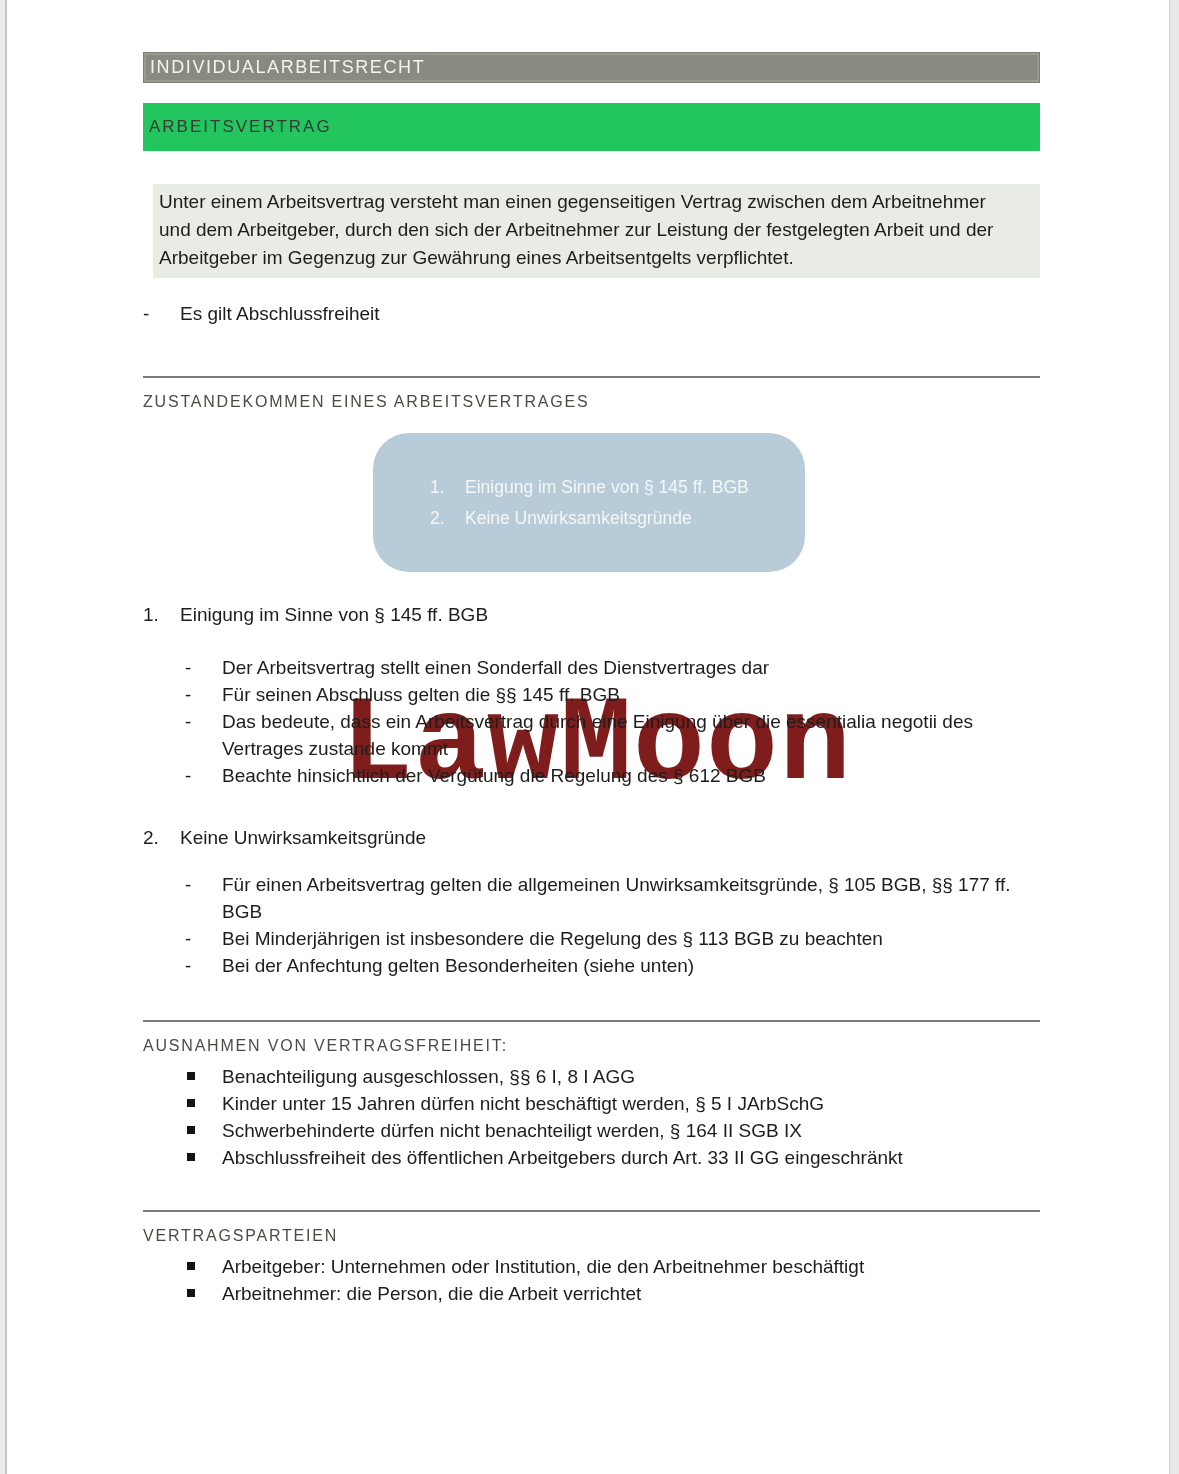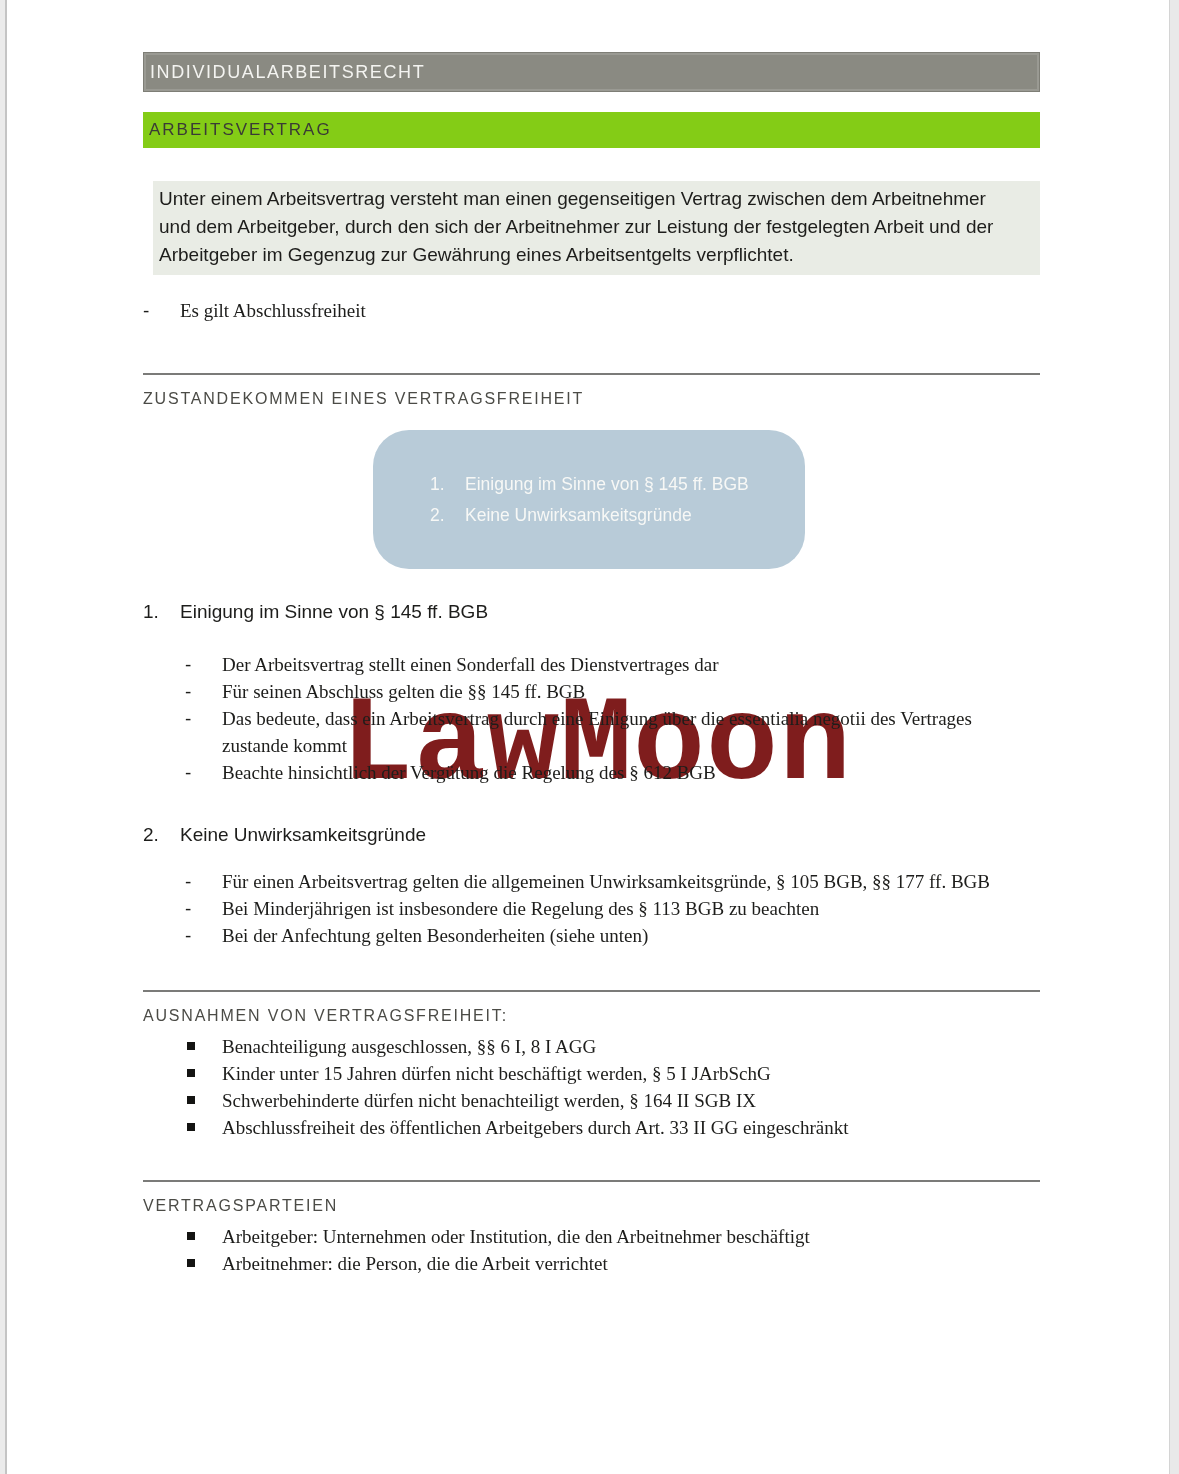--- a/index.html
+++ b/index.html
@@ -23,31 +23,31 @@
     font-family:Liberation Mono, monospace; font-weight:bold;
     font-size:120px; line-height:1; color:#7f1d1d; letter-spacing:1px;
     user-select:none;
   }
   .content {
     position:relative; z-index:1;
     margin-left:143px; width:897px;
     font-size:19px;
   }
   .title-bar {
-    margin-top:52px; height:40px;
+    margin-top:52px; height:31px;
     background:#8a8a82; border:1px solid #7e7e76;
     box-shadow:inset 0 0 0 2px rgba(255,255,255,0.14);
     display:flex; align-items:center; padding-left:6px;
   }
   .title-bar .bar-label {
     font-size:18px; letter-spacing:1.6px; color:#f4f4f1;
   }
   .subtitle-bar {
-    margin-top:20px; height:36px;
-    background:#84cc16;
+    margin-top:20px; height:48px;
+    background:#22c55e;
     display:flex; align-items:center; padding-left:6px;
   }
   .subtitle-bar .bar-label {
     font-size:17px; letter-spacing:2px; color:#3a3a36;
   }
   .definition {
     margin-top:33px;
     background:#e9ece5;
     padding:4px 8px 6px 6px;
     line-height:28px;
@@ -73,21 +73,21 @@
     color:#f7f8f6; font-size:17.5px; line-height:31px;
   }
   .blue-box .marker { flex:0 0 35px; }
   .numbered-heading { line-height:27px; }
   .nh1 { margin-top:29px; }
   .nh2 { margin-top:35px; }
   .bullets { line-height:27px; }
   .bullets .row { margin-left:42px; }
   .b1 { margin-top:26px; }
   .b2 { margin-top:20px; }
-  .bullet-text { max-width:805px;font-family:Liberation Serif, serif; }
+  .bullet-text { max-width:805px; }
   .sq-bullets { line-height:27px; margin-top:5px; }
   .sq-bullets .row { margin-left:44px; }
   .sq-marker { flex:0 0 35px; padding-top:9px; }
   .sq-marker .sq {
     width:8px; height:8px; background:#141412; display:block;
   }
 </style>
 </head>
 <body>
 
@@ -109,21 +109,21 @@
   <div class="definition">
     <span class="def-text">Unter einem Arbeitsvertrag versteht man einen gegenseitigen Vertrag zwischen dem Arbeitnehmer und dem Arbeitgeber, durch den sich der Arbeitnehmer zur Leistung der festgelegten Arbeit und der Arbeitgeber im Gegenzug zur Gewährung eines Arbeitsentgelts verpflichtet.</span>
   </div>
 
   <div class="row intro">
     <span class="marker">-</span>
     <span class="bullet-text">Es gilt Abschlussfreiheit</span>
   </div>
 
   <div class="rule"></div>
-  <div class="caption">ZUSTANDEKOMMEN EINES VERTRAGSFREIHEIT</div>
+  <div class="caption">ZUSTANDEKOMMEN EINES ARBEITSVERTRAGES</div>
 
   <div class="blue-box">
     <div class="row">
       <span class="marker">1.</span>
       <span>Einigung im Sinne von § 145 ff. BGB</span>
     </div>
     <div class="row">
       <span class="marker">2.</span>
       <span>Keine Unwirksamkeitsgründe</span>
     </div>

